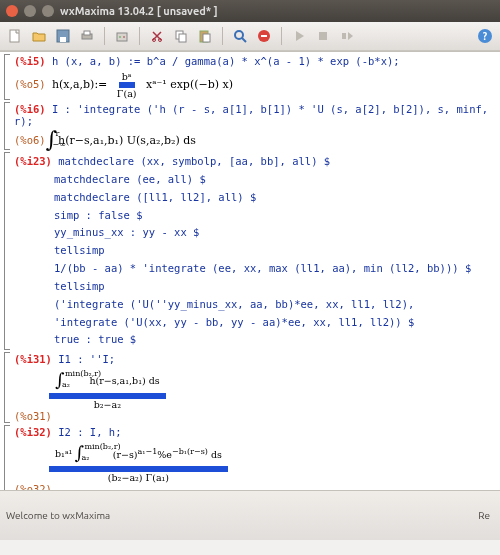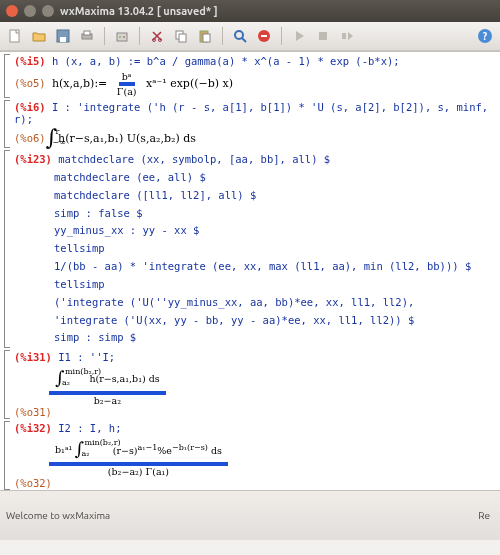--- a/index.html
+++ b/index.html
@@ -21,21 +21,21 @@
   .lbl-out{color:#b8581e;}
   .code{color:#1734a0;}
   .math{font-family:"DejaVu Serif",serif;color:#000;font-size:11px;}
   .math .script{font-size:8px;margin-top:47px;}
   .intline{display:flex;align-items:center;gap:0;}
   .intsign{font-size:22px;line-height:18px;position:relative;margin-right:1px;}
   .intsign .up{position:absolute;top:-6px;left:10px;font-size:8px;}
   .intsign .lo{position:absolute;bottom:-5px;left:7px;font-size:8px;}
   .multil{line-height:1.7;}
   .frac{display:inline-flex;flex-direction:column;align-items:center;vertical-align:middle;margin:0 3px;}
-  .frac .num{border-bottom:4px solid #1d4ed8;padding:0 3px;font-size:9.5px;}
+  .frac .num{border-bottom:6px solid #1d4ed8;padding:0 3px;font-size:9.5px;}
   .frac .den{padding:0 3px;font-size:9.5px;}
   .statusbar{height:17px;background:linear-gradient(#f0ede9,#e2dedb);border-top:1px solid #c4c0ba;font-size:10px;color:#4a4541;display:flex;align-items:center;padding:16px 6px;position:absolute;bottom:0;width:488px;}
   .statusbar .right{position:absolute;right:10px;}
   .watermark{position:absolute;right:6px;bottom:22px;opacity:0.7;font-size:10px;color:#999;display:flex;align-items:center;gap:4px;}
   .watermark .cx{font-size:22px;font-weight:bold;color:#bbb;font-family:sans-serif;}
 </style>
 </head>
 <body>
 
 <div class="titlebar">
@@ -174,21 +174,21 @@
       <div><span class="lbl-in">(%i23)</span> <span class="code">matchdeclare (xx, symbolp, [aa, bb], all) $</span></div>
       <div style="padding-left:40px;"><span class="code">matchdeclare (ee, all) $</span></div>
       <div style="padding-left:40px;"><span class="code">matchdeclare ([ll1, ll2], all) $</span></div>
       <div style="padding-left:40px;"><span class="code">simp : false $</span></div>
       <div style="padding-left:40px;"><span class="code">yy_minus_xx : yy - xx $</span></div>
       <div style="padding-left:40px;"><span class="code">tellsimp</span></div>
       <div style="padding-left:40px;"><span class="code">1/(bb - aa) * 'integrate (ee, xx, max (ll1, aa), min (ll2, bb))) $</span></div>
       <div style="padding-left:40px;"><span class="code">tellsimp</span></div>
       <div style="padding-left:40px;"><span class="code">('integrate ('U(''yy_minus_xx, aa, bb)*ee, xx, ll1, ll2),</span></div>
       <div style="padding-left:40px;"><span class="code">'integrate ('U(xx, yy - bb, yy - aa)*ee, xx, ll1, ll2)) $</span></div>
-      <div style="padding-left:40px;"><span class="code">simp : simp $</span></div>
+      <div style="padding-left:40px;"><span class="code">true : true $</span></div>
     </div>
   </div>
 
   <div class="cell">
     <div class="bracket"></div>
     <div class="cell-content">
       <div><span class="lbl-in">(%i31)</span> <span class="code">I1 : ''I;</span></div>
       <div class="intline" style="margin-top:2px;">
         <span style="width:32px;"></span>
         <span class="math frac">

